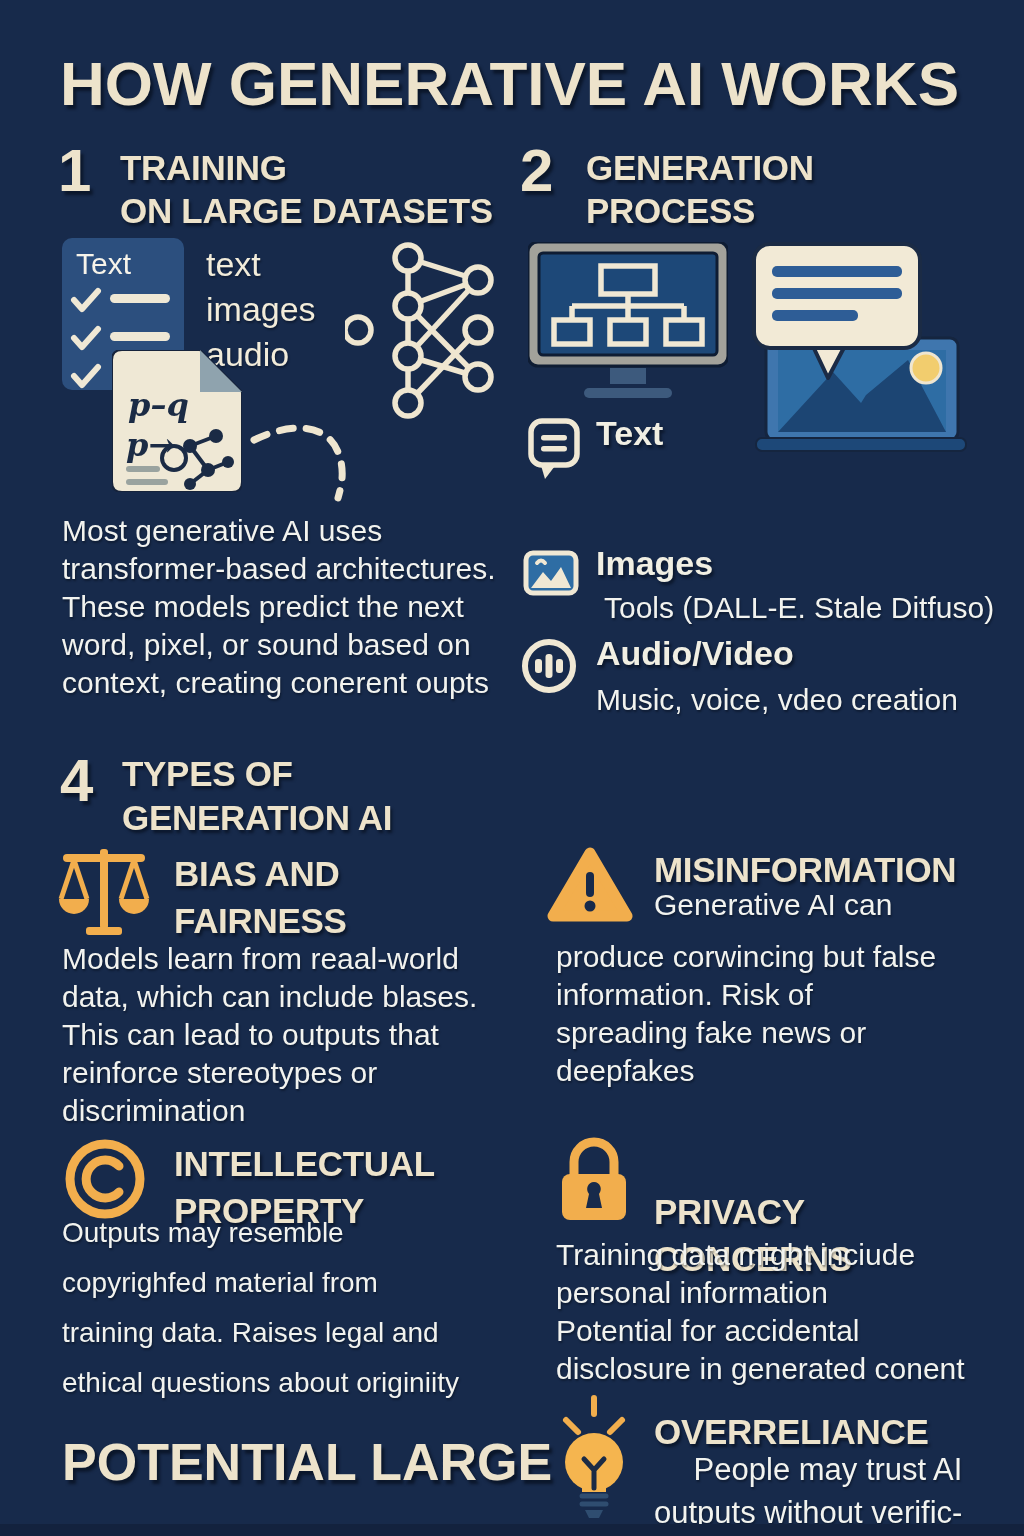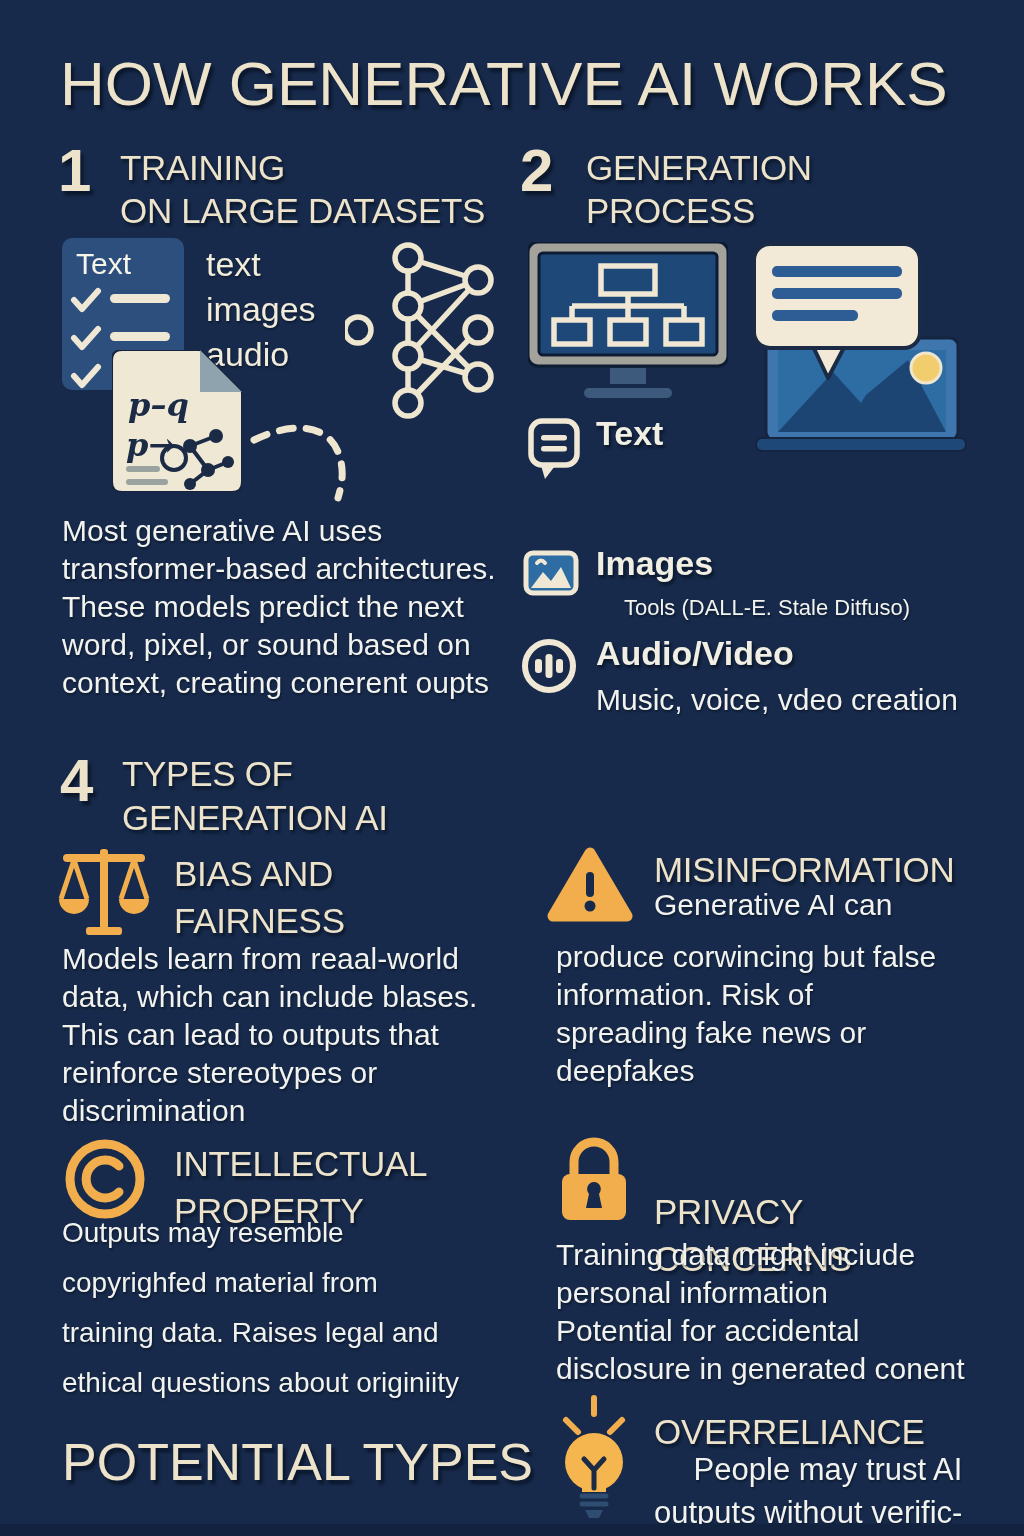--- a/index.html
+++ b/index.html
@@ -9,24 +9,24 @@
     --orange:#F2AE4D;
     --icon-cream:#EFE6D0;
   }
   html,body{margin:0;padding:0;background:#0d1a30;}
   #page{
     position:relative;width:1024px;height:1536px;overflow:hidden;
     background:var(--bg);
     font-family:"Liberation Sans","DejaVu Sans",sans-serif;
   }
   .abs{position:absolute;}
-  .t-title{font-weight:normal;color:var(--cream);letter-spacing:0px;
+  .t-title{font-weight:bold;color:var(--cream);letter-spacing:0px;
     text-shadow:3px 4px 3px rgba(4,10,22,.6);white-space:pre;}
   .t-num{font-weight:bold;color:var(--cream);text-shadow:3px 4px 3px rgba(4,10,22,.6);}
-  .t-head{font-weight:normal;color:var(--cream);letter-spacing:-0.3px;
+  .t-head{font-weight:bold;color:var(--cream);letter-spacing:-0.3px;
     text-shadow:2px 3px 3px rgba(4,10,22,.6);white-space:pre;}
   .t-body{color:var(--body);text-shadow:1px 2px 2px rgba(4,10,22,.45);white-space:pre;}
   .t-item-title{font-weight:bold;color:#F1EFE3;text-shadow:2px 3px 3px rgba(4,10,22,.6);white-space:pre;}
   #title{left:60px;top:48px;font-size:62px;}
   #sec1-num{left:58px;top:136px;font-size:60px;}
   #sec1-title{left:120px;top:146px;font-size:35px;line-height:43px;}
   #sec2-num{left:520px;top:136px;font-size:60px;}
   #sec2-title{left:586px;top:146px;font-size:35px;line-height:43px;}
   #checklist-card{left:62px;top:238px;width:122px;height:152px;background:#2C4F7E;border-radius:10px;}
   #datatype-labels{left:206px;top:242px;font-size:34px;line-height:45px;color:#F2ECDA;}
@@ -34,21 +34,21 @@
   #doc-svg{left:112px;top:350px;}
   #dash-svg{left:250px;top:418px;}
   #para1{left:62px;top:512px;font-size:30px;line-height:38px;}
   #monitor-svg{left:528px;top:242px;}
   #laptop-svg{left:748px;top:240px;}
   #gen1-icon{left:528px;top:418px;}
   #gen1-title{left:596px;top:414px;font-size:34px;}
   #gen1-desc{left:596px;top:458px;font-size:30px;line-height:40px;}
   #gen2-icon{left:523px;top:550px;}
   #gen2-title{left:596px;top:544px;font-size:34px;}
-  #gen2-desc{left:624px;top:588px;font-size:22px;line-height:40px;}
+  #gen2-desc{left:604px;top:588px;font-size:30px;line-height:40px;}
   #gen3-icon{left:521px;top:638px;}
   #gen3-title{left:596px;top:634px;font-size:34px;}
   #gen3-desc{left:596px;top:680px;font-size:30px;line-height:40px;}
   #sec4-num{left:60px;top:746px;font-size:60px;}
   #sec4-title{left:122px;top:752px;font-size:35px;line-height:44px;}
   #bias-icon{left:58px;top:843px;}
   #bias-title{left:174px;top:850px;font-size:35px;line-height:47px;}
   #bias-body{left:62px;top:940px;font-size:30px;line-height:38px;}
   #misinfo-icon{left:546px;top:845px;}
   #misinfo-title{left:654px;top:850px;font-size:35px;}
@@ -276,21 +276,21 @@
     <rect x="4" y="42" width="64" height="46" rx="8" fill="#F2AE4D"></rect>
     <path d="M36,50 c-6,0 -9,7 -5,12 l-3,14 h16 l-3,-14 c4,-5 1,-12 -5,-12 z" fill="#172A4B"></path>
   </svg>
   <div class="abs t-head" id="privacy-title">PRIVACY
 CONCERNS</div>
   <div class="abs t-body" id="privacy-body">Training data might inciude
 personal information
 Potential for accidental
 disclosure in generated conent</div>
 
-  <div class="abs t-title" id="footer-title">POTENTIAL TYPES</div>
+  <div class="abs t-title" id="footer-title">POTENTIAL LARGE</div>
 
   <svg class="abs" id="bulb-svg" width="85" height="130" viewBox="0 0 85 130">
     <g stroke="#F2AE4D" stroke-width="6" stroke-linecap="round">
       <line x1="14" y1="30" x2="26" y2="42"></line>
       <line x1="42" y1="8" x2="42" y2="24"></line>
       <line x1="70" y1="30" x2="58" y2="42"></line>
     </g>
     <circle cx="42" cy="72" r="29" fill="#F5B54F"></circle>
     <rect x="30" y="92" width="24" height="10" fill="#F5B54F"></rect>
     <path d="M42,98 V80 M42,80 L32,69 M42,80 L52,69" fill="none" stroke="#1B2B45" stroke-width="5" stroke-linecap="round"></path>

